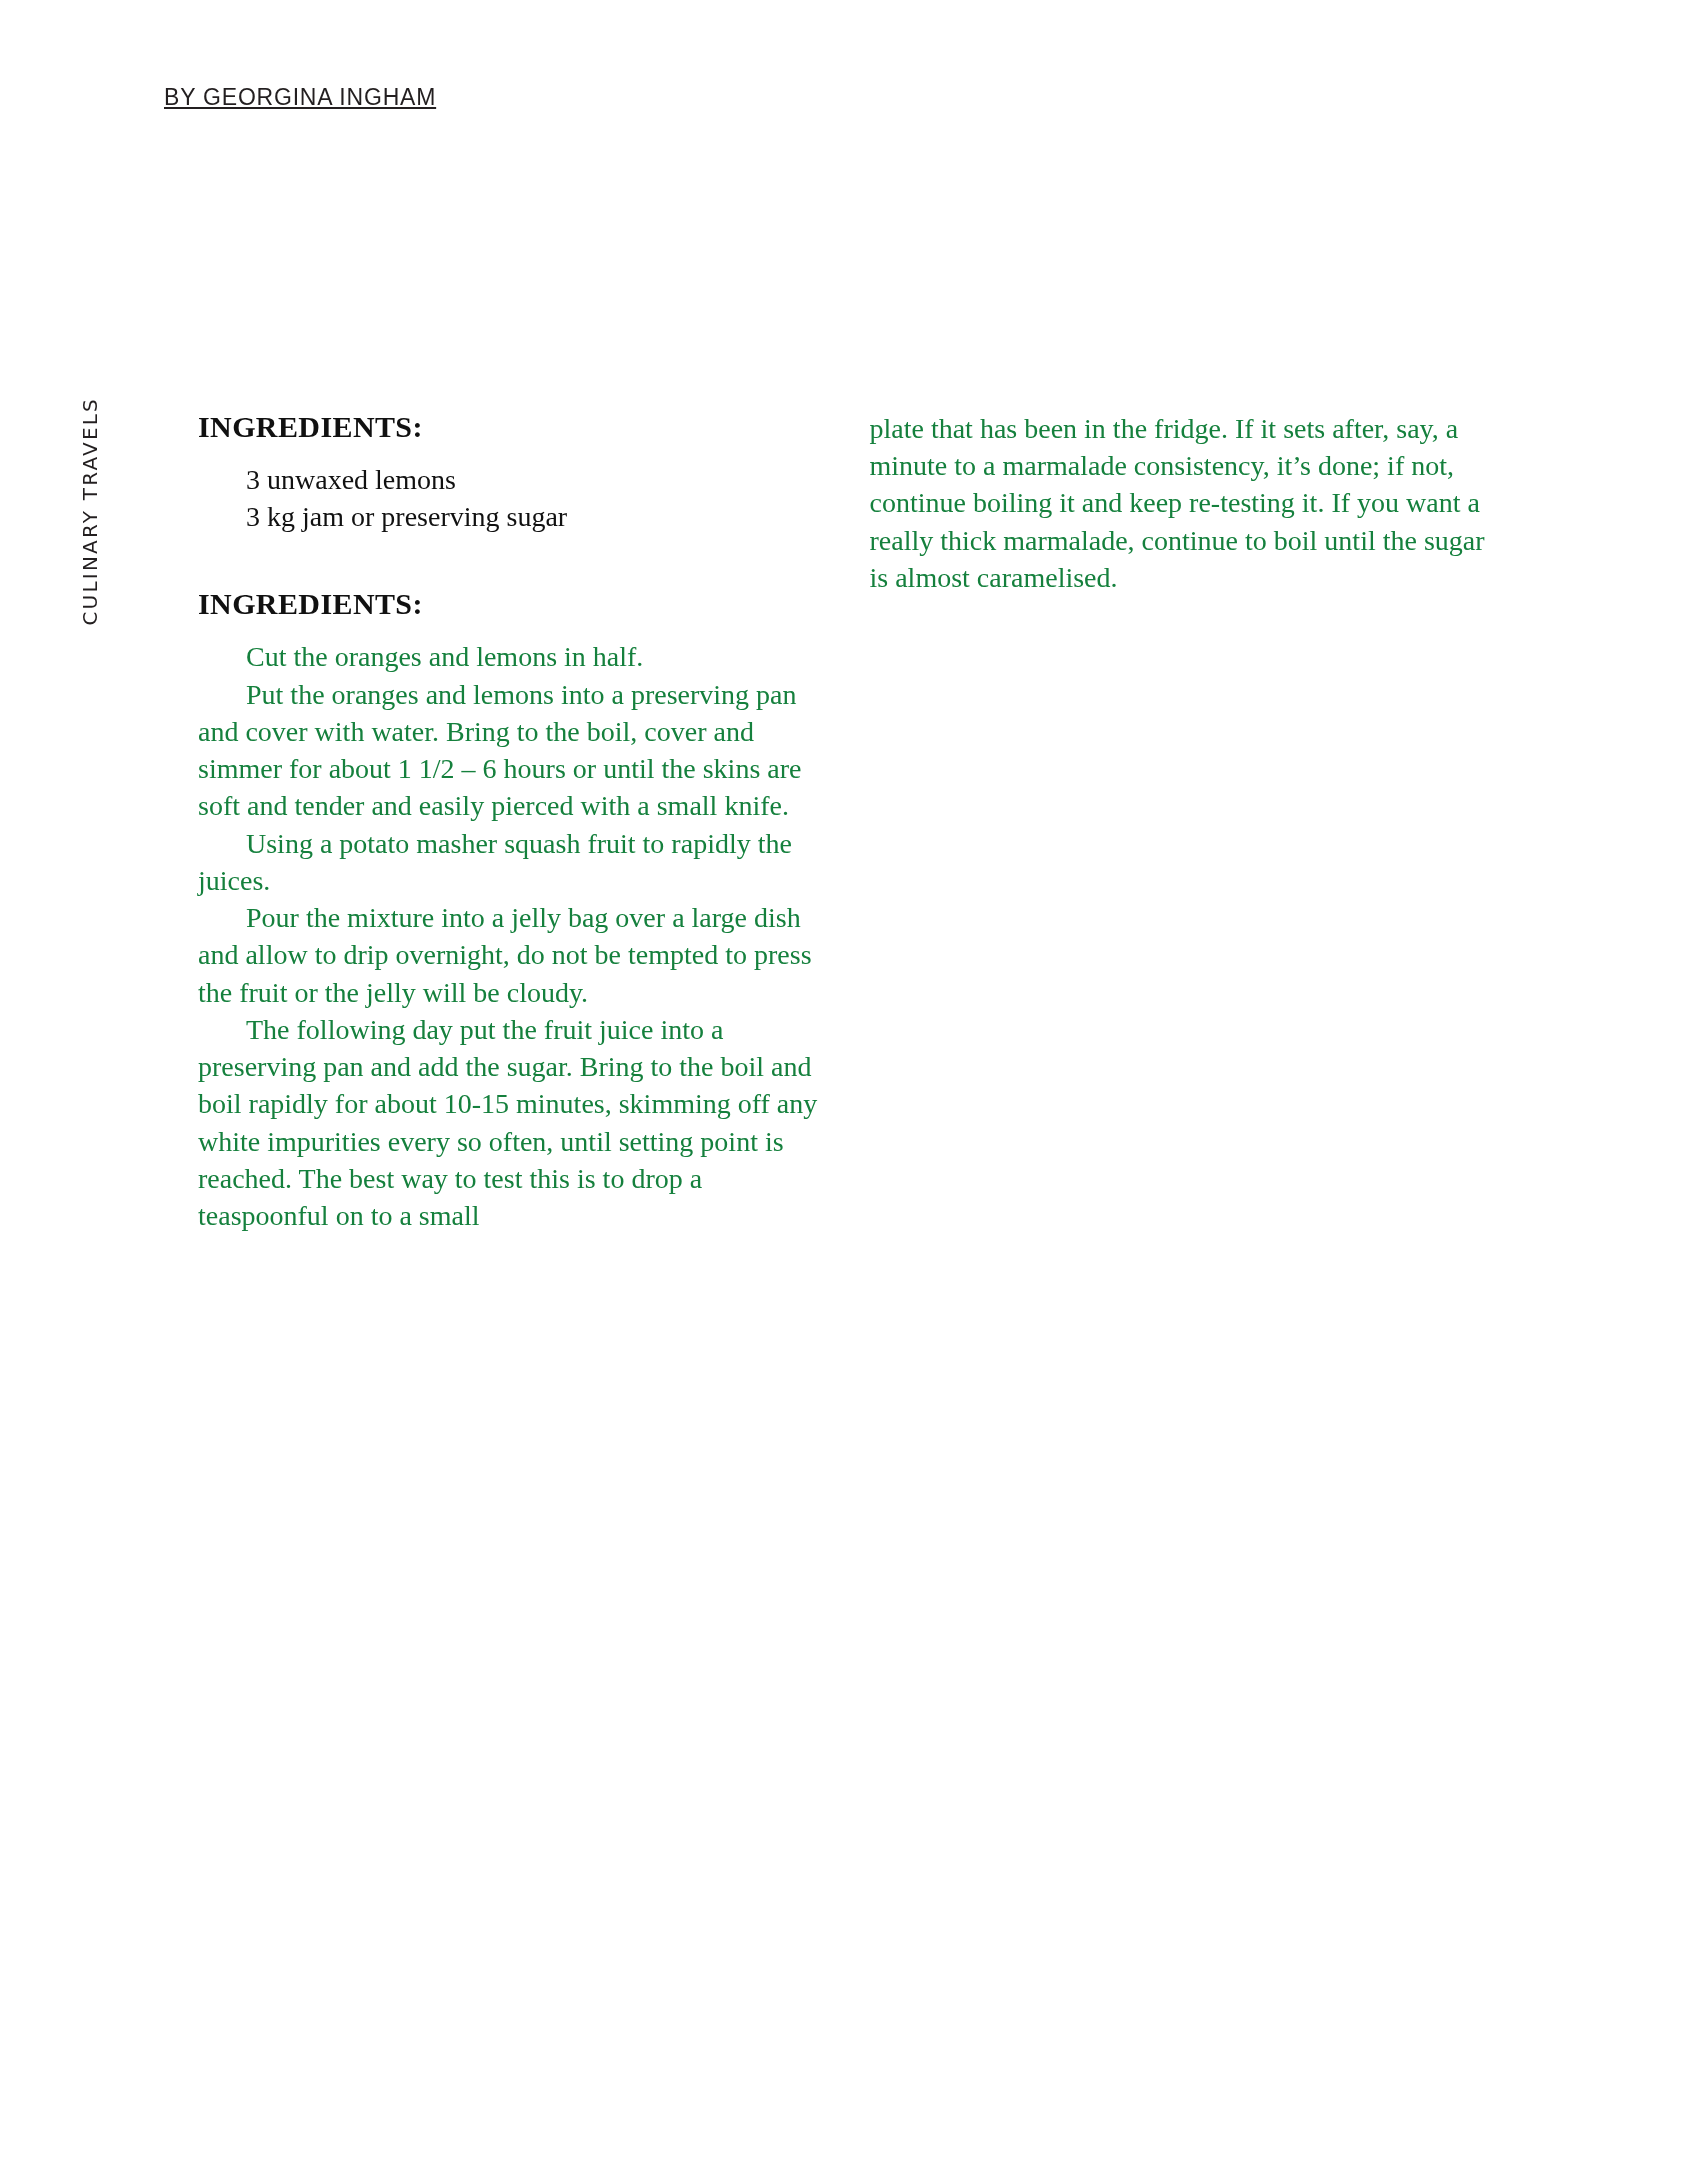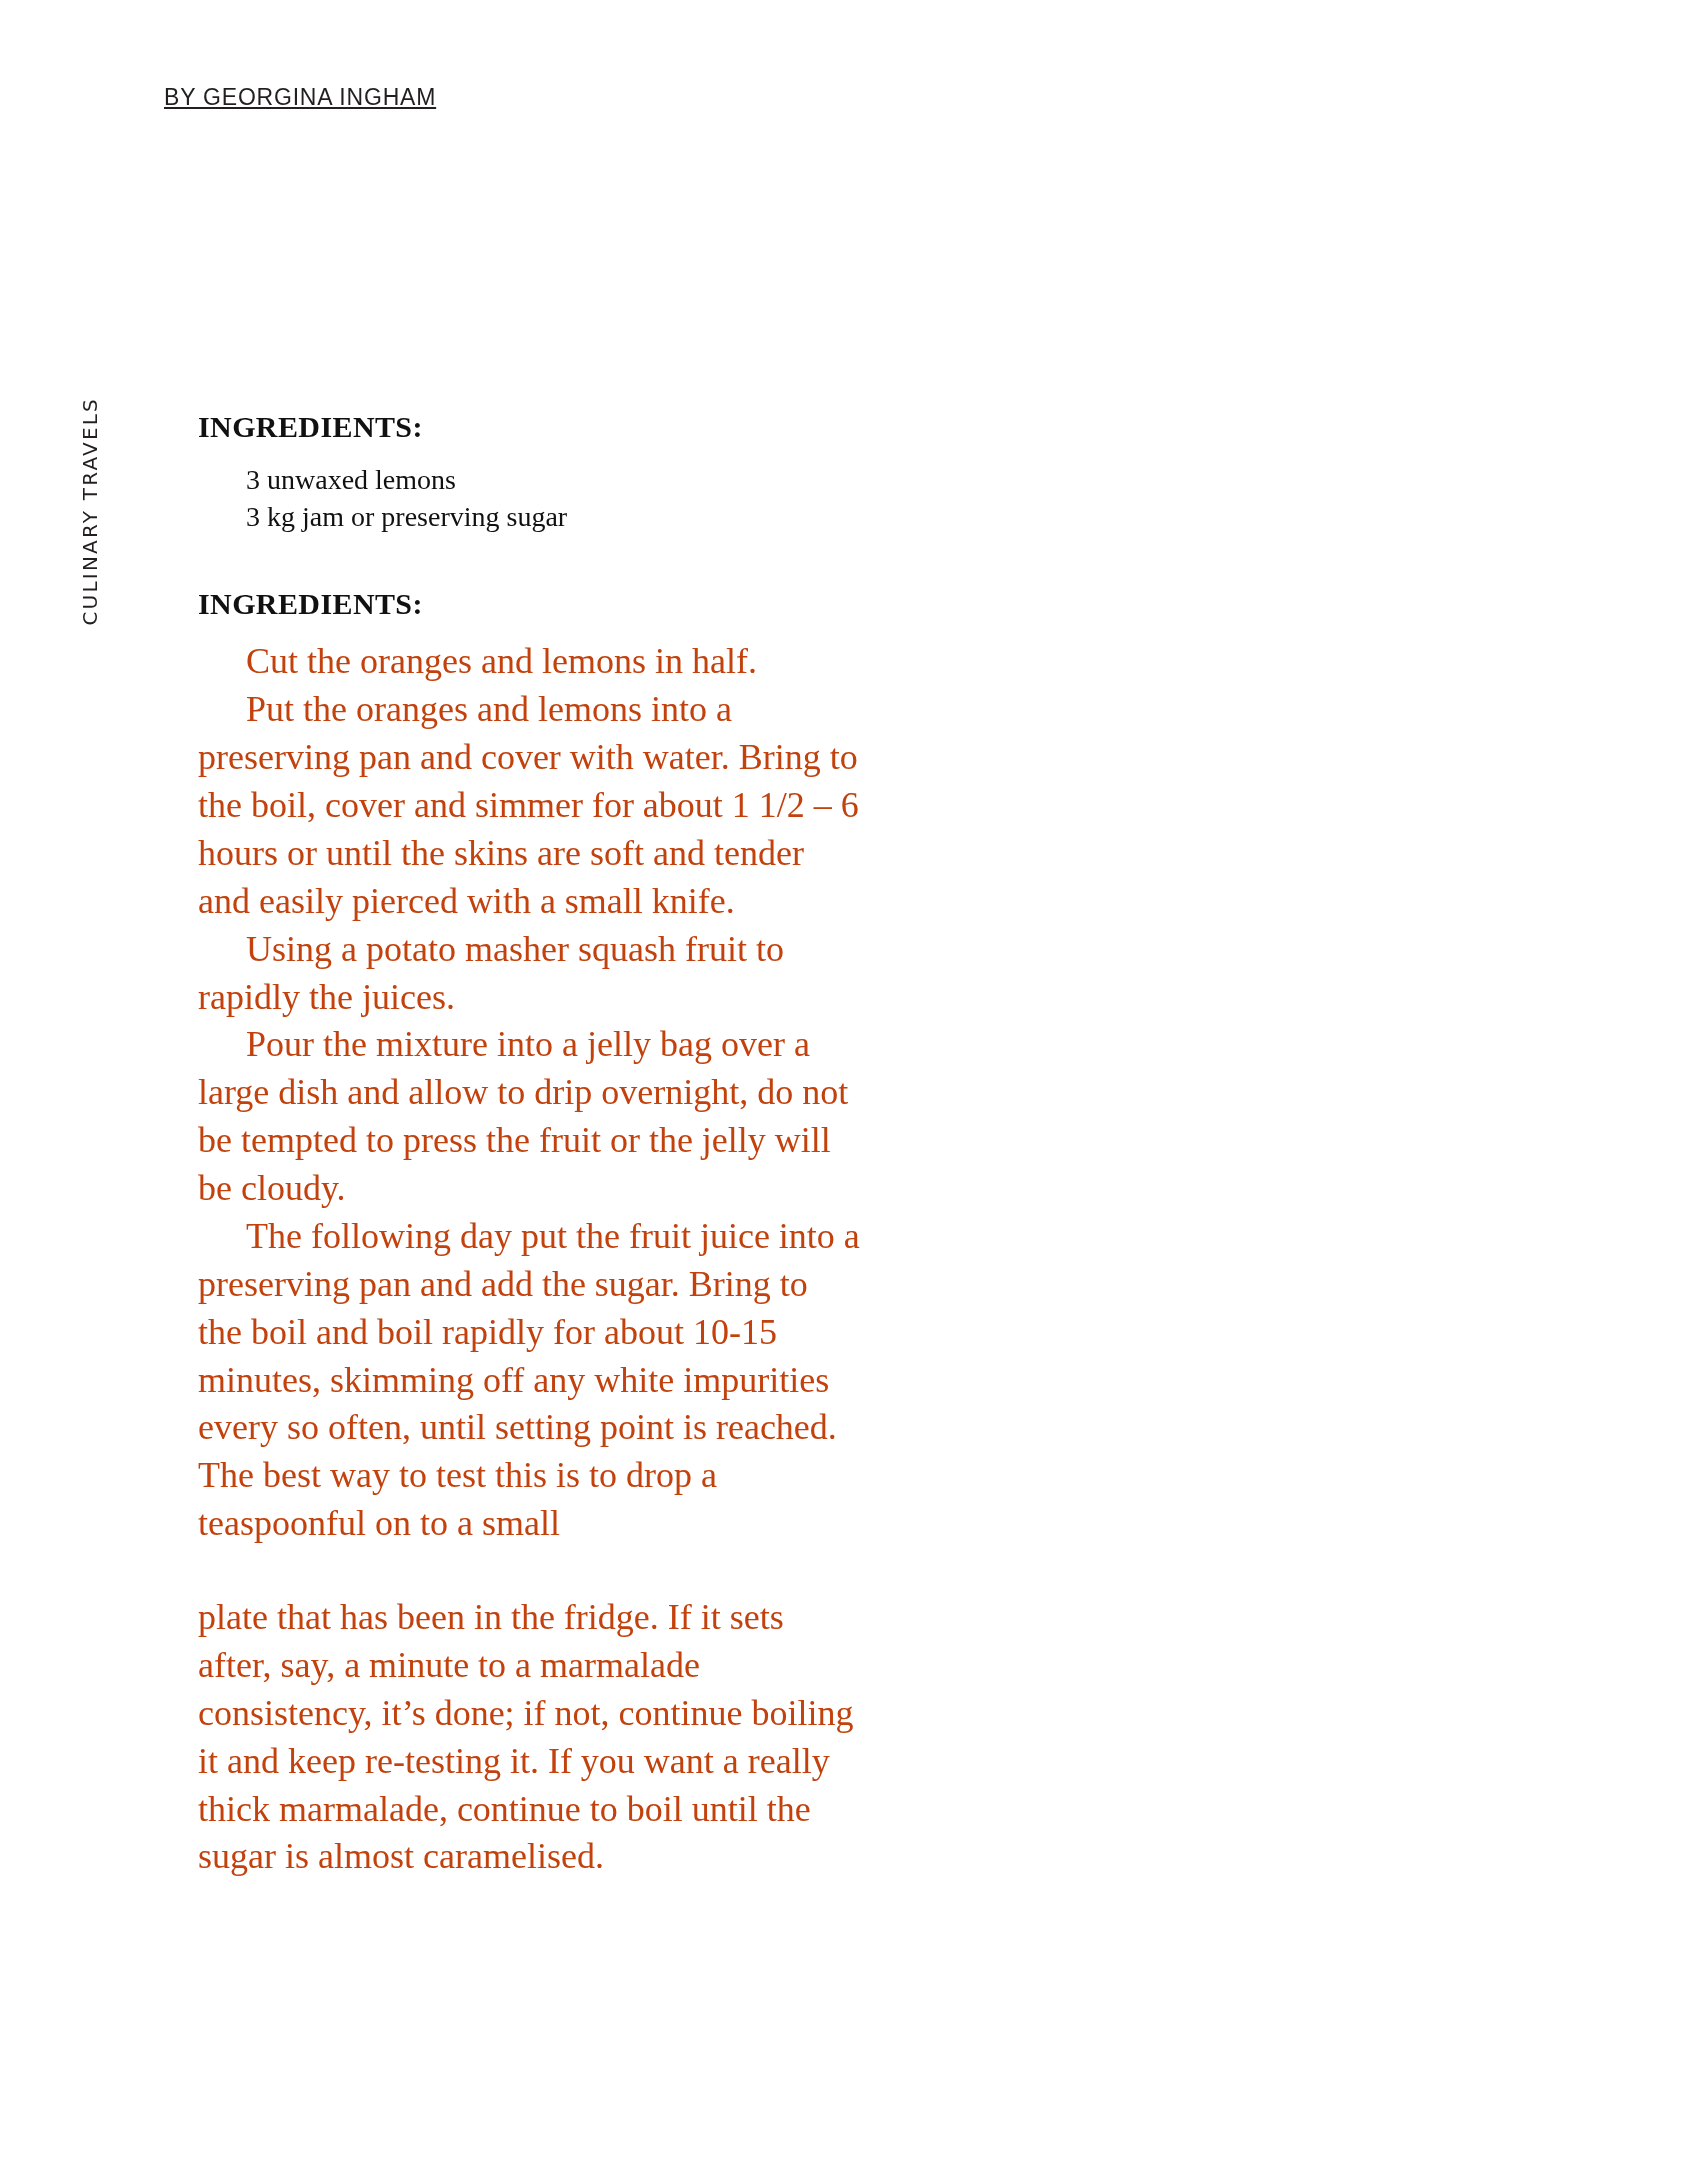--- a/index.html
+++ b/index.html
@@ -66,21 +66,20 @@
   }
 
   
   .columns {
     position: absolute;
     left: 198px;
     top: 410px;
     width: 1297px;
     display: flex;
     gap: 46px;
-    flex-direction: column;
   }
   .col {
     width: 662px;
   }
   .col-right {
     width: 662px;
   }
 
   .section-heading {
     font-family: "Liberation Serif", serif;
@@ -95,23 +94,23 @@
     list-style: none;
   }
   .ingredients li {
     font-size: 28px;
     line-height: 1.33;
     color: #111;
   }
   .spacer-lg { height: 52px; }
 
   .body-p {
-    font-size: 36px;
+    font-size: 28px;
     line-height: 1.33;
-    color: #c2410c;
+    color: #15803d;
     margin: 0;
     text-indent: 48px;
     hyphens: none;
   }
   .body-p.noindent {
     text-indent: 0;
   }
 </style>
 </head>
 <body>

